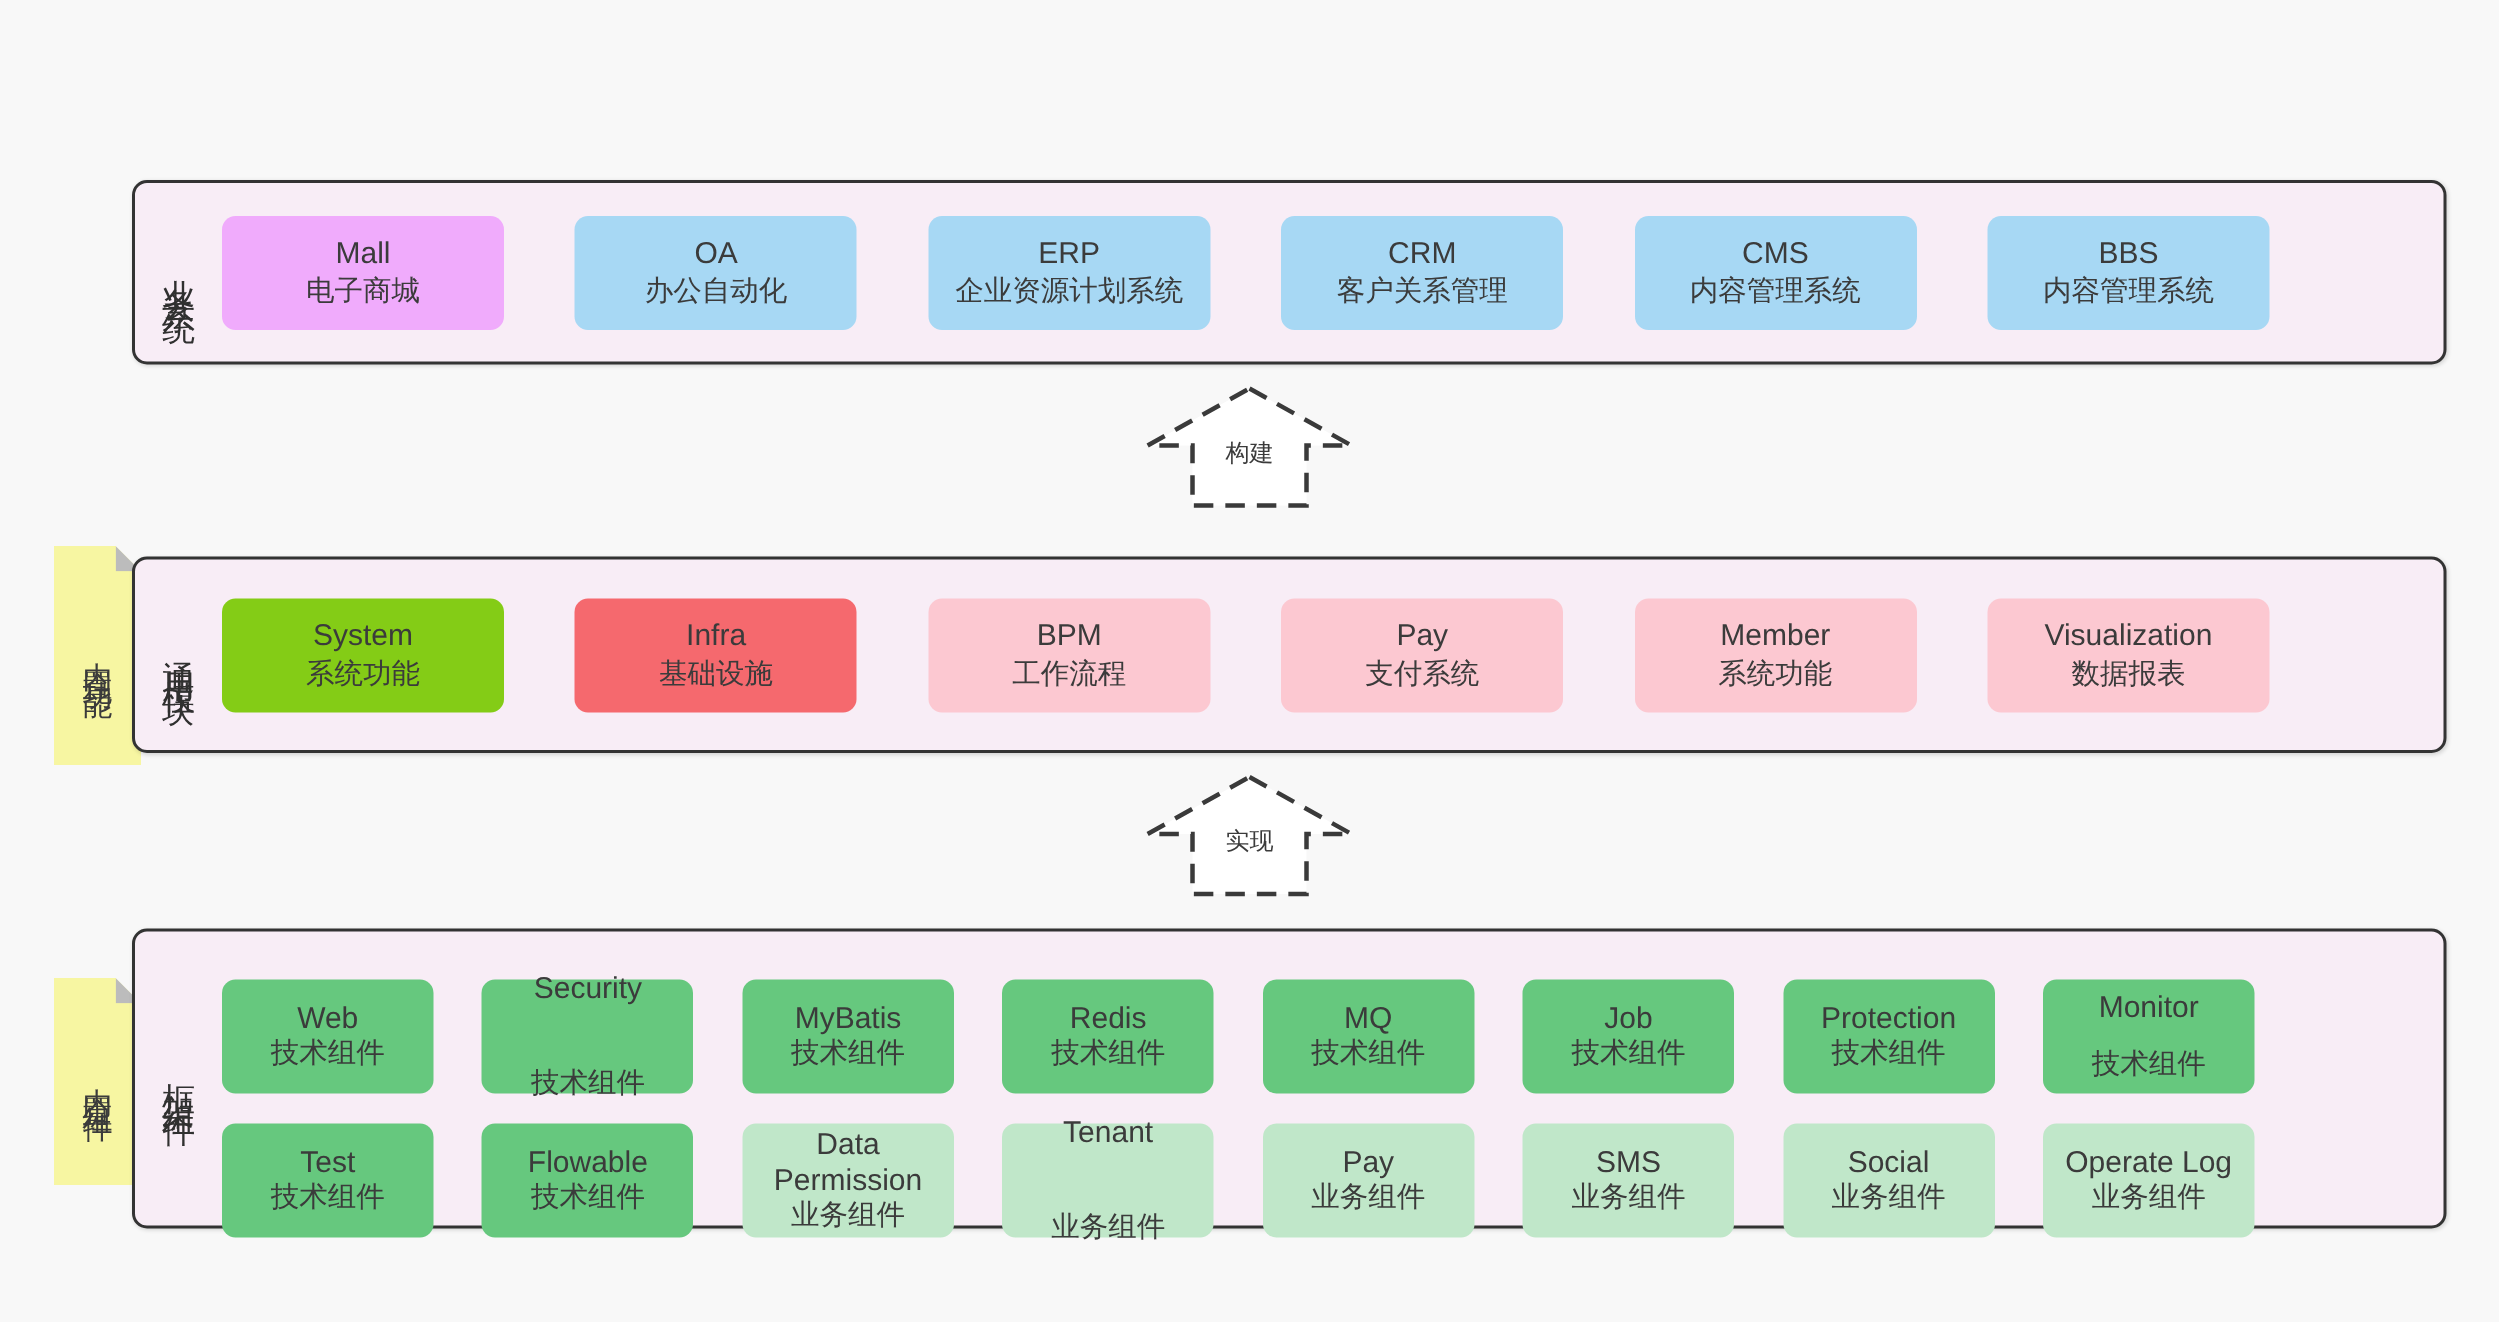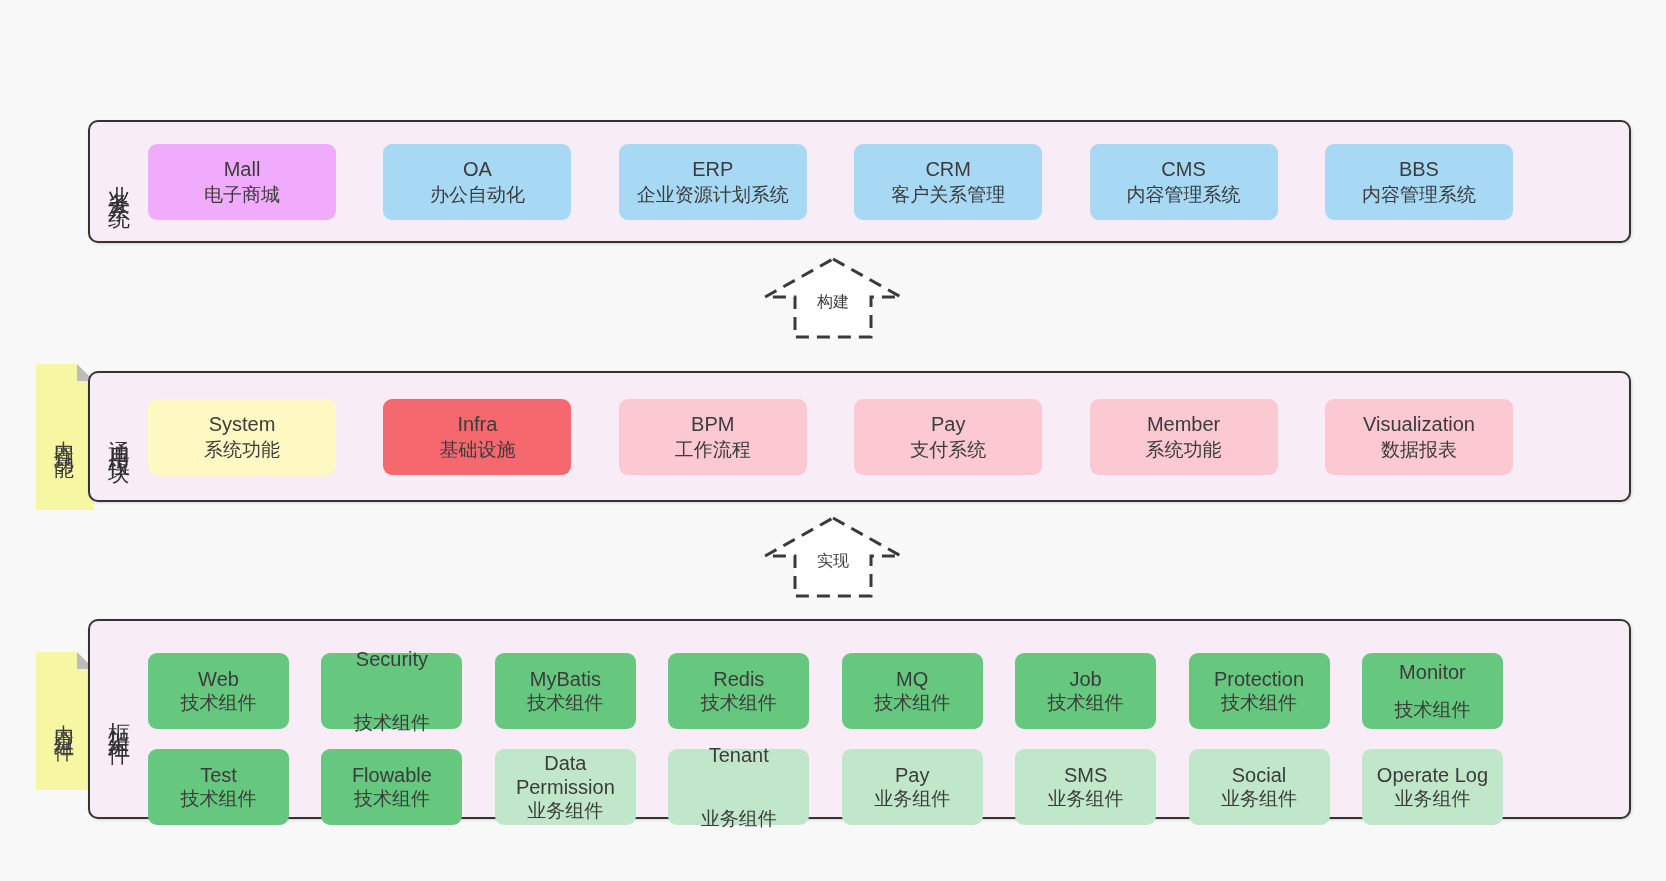--- a/index.html
+++ b/index.html
@@ -103,21 +103,21 @@
     <svg viewBox="0 0 142 84">
       <path d="M71 3 L139 41 L109 41 L109 81 L33 81 L33 41 L3 41 Z" fill="#ffffff" stroke="#3a3a3a" stroke-width="3" stroke-dasharray="13 8"></path>
     </svg>
     <span class="arrow-label">构建</span>
   </div>
 
   <section class="panel panel-2" style="background: rgb(248, 237, 246); border-color: rgb(51, 51, 51);">
     <div class="side-label">通用模块</div>
     <div class="rows">
       <div class="box-row row-6">
-          <div class="box" style="background: #fef9c3;">
+          <div class="box" style="background: #84cc16;">
             <div class="box-title">System</div>
             <div class="box-sub">系统功能</div>
           </div>
           <div class="box" style="background: rgb(245, 105, 110);">
             <div class="box-title">Infra</div>
             <div class="box-sub">基础设施</div>
           </div>
           <div class="box" style="background: rgb(252, 200, 209);">
             <div class="box-title">BPM</div>
             <div class="box-sub">工作流程</div>

